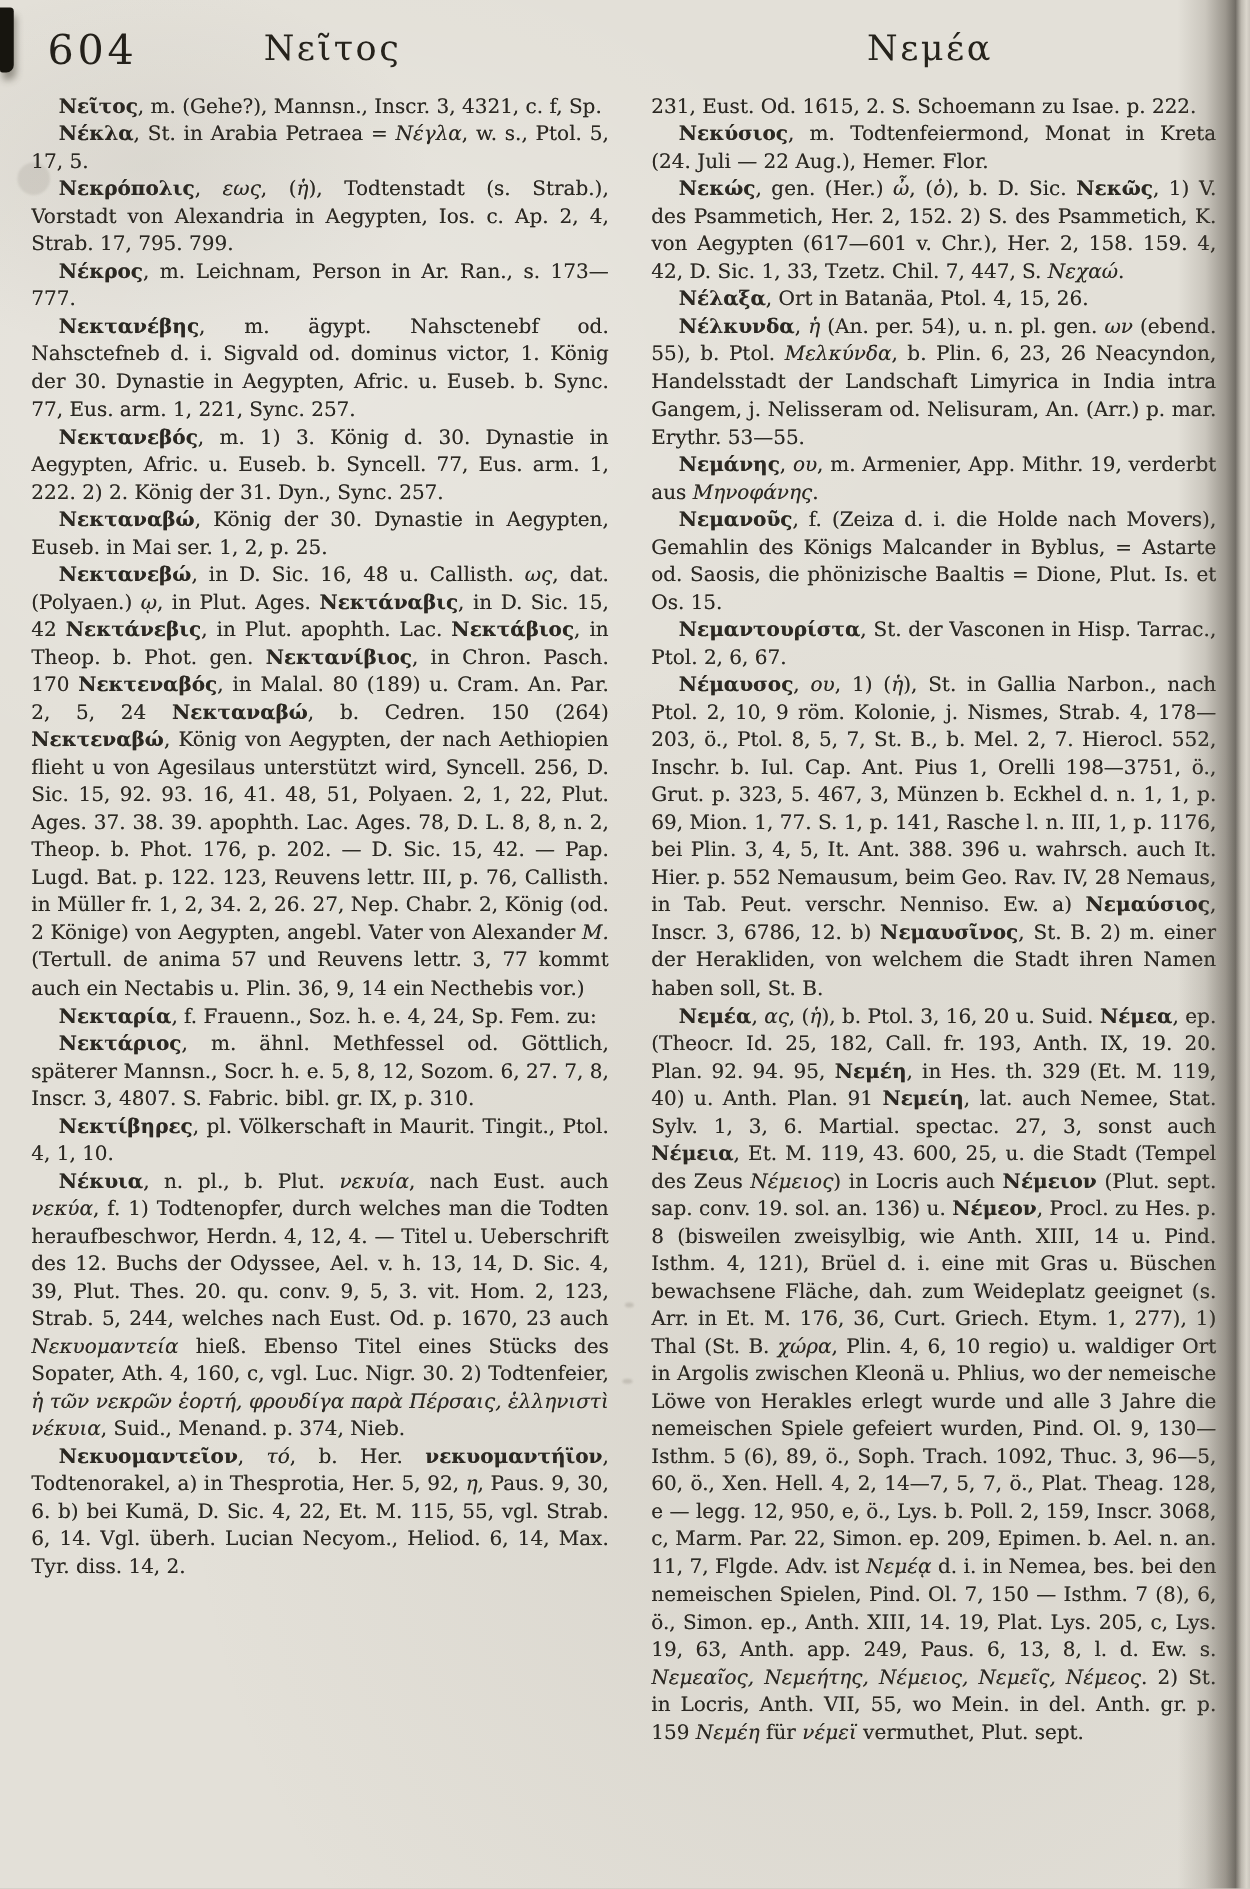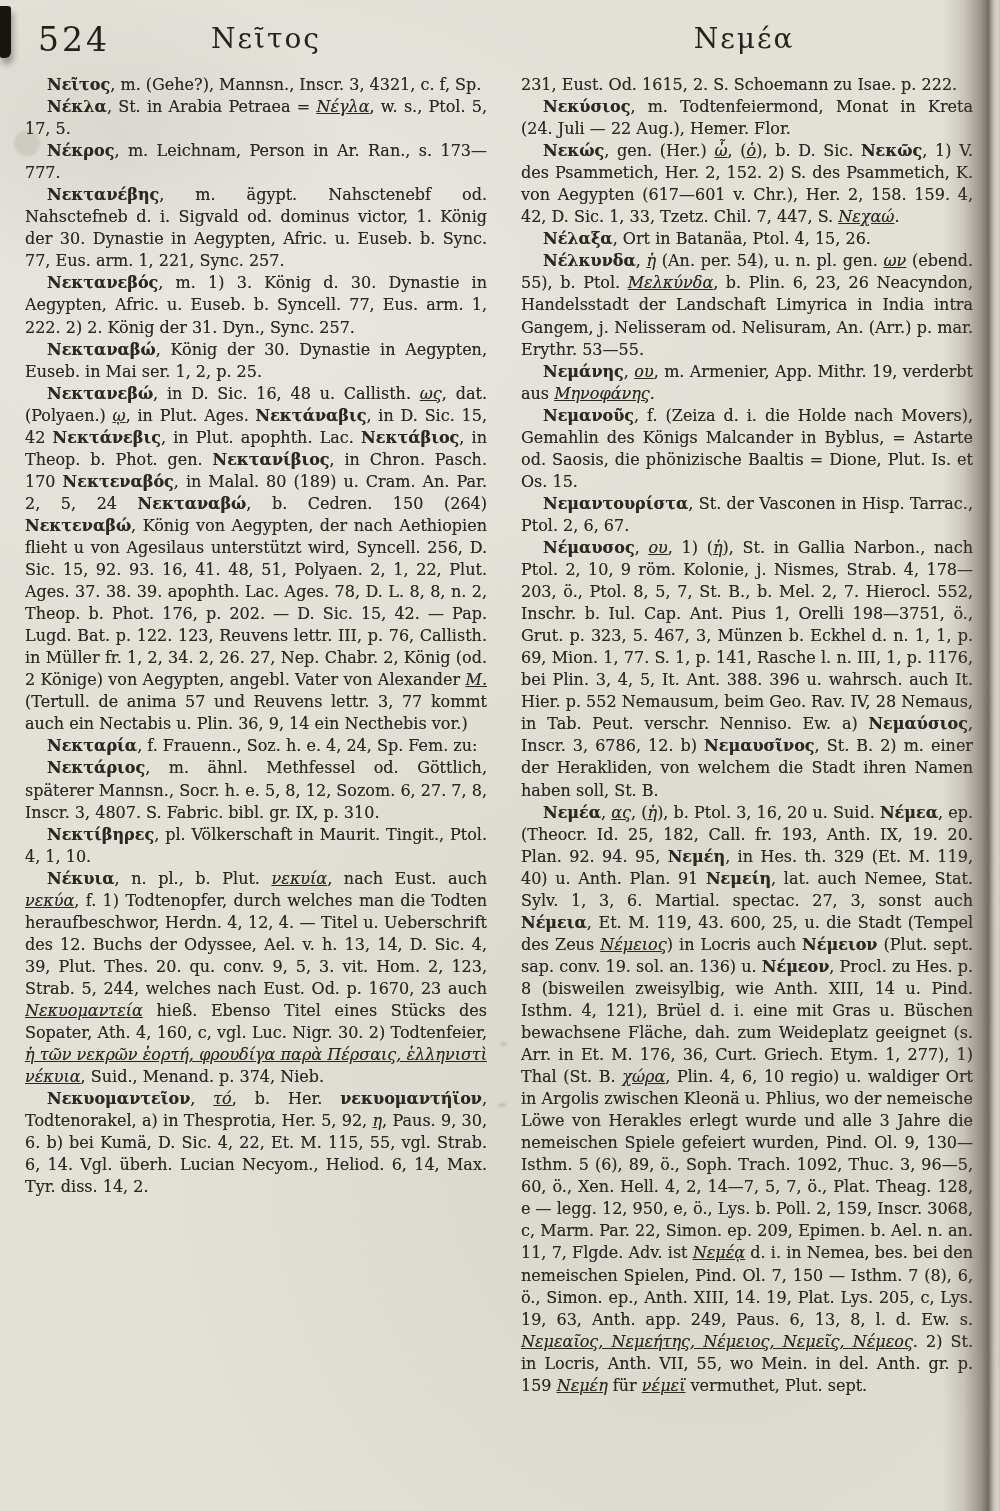--- a/index.html
+++ b/index.html
@@ -58,43 +58,44 @@
     position:absolute;top:0;height:1437px;overflow:hidden;
     font-size:16px;line-height:22.05px;text-align:justify;
     color:#2b2822;
     text-shadow:0 0 0.5px rgba(43,40,34,0.55);
   }
   .col.left{left:25px;width:462px;}
   .col.right{left:521px;width:452px;}
   p.entry{margin:0;text-indent:22px;}
   p.entry.no-indent{text-indent:0;}
   .seg-b{font-weight:bold;}
-  .seg-i{font-style:italic;text-decoration:underline;}
+  .seg-i{font-style:italic;}
   .seg-p{font-weight:normal;font-style:normal;}
 </style>
 </head>
 <body>
 
 <div class="page">
 
   <div class="corner-mark"></div>
   <div class="smudge s1"></div>
   <div class="smudge s2"></div>
   <div class="smudge s3"></div>
 
   <header>
-    <span class="pageno">524</span>
+    <span class="pageno">604</span>
     <span class="colhead left">Νεῖτος</span>
     <span class="colhead right">Νεμέα</span>
   </header>
 
   <div class="columns">
     <div class="col left" id="col-left">
         <p class="entry"><span class="seg-b">Νεῖτος</span><span class="seg-p">, m. (Gehe?), Mannsn., Inscr. 3, 4321, c. f, Sp.</span></p>
         <p class="entry"><span class="seg-b">Νέκλα</span><span class="seg-p">, St. in Arabia Petraea = </span><span class="seg-i">Νέγλα</span><span class="seg-p">, w. s., Ptol. 5, 17, 5.</span></p>
+        <p class="entry"><span class="seg-b">Νεκρόπολις</span><span class="seg-p">, </span><span class="seg-i">εως</span><span class="seg-p">, (</span><span class="seg-i">ἡ</span><span class="seg-p">), Todtenstadt (s. Strab.), Vorstadt von Alexandria in Aegypten, Ios. c. Ap. 2, 4, Strab. 17, 795. 799.</span></p>
         <p class="entry"><span class="seg-b">Νέκρος</span><span class="seg-p">, m. Leichnam, Person in Ar. Ran., s. 173—777.</span></p>
         <p class="entry"><span class="seg-b">Νεκτανέβης</span><span class="seg-p">, m. ägypt. Nahsctenebf od. Nahsctefneb d. i. Sigvald od. dominus victor, 1. König der 30. Dynastie in Aegypten, Afric. u. Euseb. b. Sync. 77, Eus. arm. 1, 221, Sync. 257.</span></p>
         <p class="entry"><span class="seg-b">Νεκτανεβός</span><span class="seg-p">, m. 1) 3. König d. 30. Dynastie in Aegypten, Afric. u. Euseb. b. Syncell. 77, Eus. arm. 1, 222. 2) 2. König der 31. Dyn., Sync. 257.</span></p>
         <p class="entry"><span class="seg-b">Νεκταναβώ</span><span class="seg-p">, König der 30. Dynastie in Aegypten, Euseb. in Mai ser. 1, 2, p. 25.</span></p>
         <p class="entry"><span class="seg-b">Νεκτανεβώ</span><span class="seg-p">, in D. Sic. 16, 48 u. Callisth. </span><span class="seg-i">ως</span><span class="seg-p">, dat. (Polyaen.) </span><span class="seg-i">ῳ</span><span class="seg-p">, in Plut. Ages. </span><span class="seg-b">Νεκτάναβις</span><span class="seg-p">, in D. Sic. 15, 42 </span><span class="seg-b">Νεκτάνεβις</span><span class="seg-p">, in Plut. apophth. Lac. </span><span class="seg-b">Νεκτάβιος</span><span class="seg-p">, in Theop. b. Phot. gen. </span><span class="seg-b">Νεκτανίβιος</span><span class="seg-p">, in Chron. Pasch. 170 </span><span class="seg-b">Νεκτεναβός</span><span class="seg-p">, in Malal. 80 (189) u. Cram. An. Par. 2, 5, 24 </span><span class="seg-b">Νεκταναβώ</span><span class="seg-p">, b. Cedren. 150 (264) </span><span class="seg-b">Νεκτεναβώ</span><span class="seg-p">, König von Aegypten, der nach Aethiopien flieht u von Agesilaus unterstützt wird, Syncell. 256, D. Sic. 15, 92. 93. 16, 41. 48, 51, Polyaen. 2, 1, 22, Plut. Ages. 37. 38. 39. apophth. Lac. Ages. 78, D. L. 8, 8, n. 2, Theop. b. Phot. 176, p. 202. — D. Sic. 15, 42. — Pap. Lugd. Bat. p. 122. 123, Reuvens lettr. III, p. 76, Callisth. in Müller fr. 1, 2, 34. 2, 26. 27, Nep. Chabr. 2, König (od. 2 Könige) von Aegypten, angebl. Vater von Alexander </span><span class="seg-i">M.</span><span class="seg-p"> (Tertull. de anima 57 und Reuvens lettr. 3, 77 kommt auch ein Nectabis u. Plin. 36, 9, 14 ein Necthebis vor.)</span></p>
         <p class="entry"><span class="seg-b">Νεκταρία</span><span class="seg-p">, f. Frauenn., Soz. h. e. 4, 24, Sp. Fem. zu:</span></p>
         <p class="entry"><span class="seg-b">Νεκτάριος</span><span class="seg-p">, m. ähnl. Methfessel od. Göttlich, späterer Mannsn., Socr. h. e. 5, 8, 12, Sozom. 6, 27. 7, 8, Inscr. 3, 4807. S. Fabric. bibl. gr. IX, p. 310.</span></p>
         <p class="entry"><span class="seg-b">Νεκτίβηρες</span><span class="seg-p">, pl. Völkerschaft in Maurit. Tingit., Ptol. 4, 1, 10.</span></p>
         <p class="entry"><span class="seg-b">Νέκυια</span><span class="seg-p">, n. pl., b. Plut. </span><span class="seg-i">νεκυία</span><span class="seg-p">, nach Eust. auch </span><span class="seg-i">νεκύα</span><span class="seg-p">, f. 1) Todtenopfer, durch welches man die Todten heraufbeschwor, Herdn. 4, 12, 4. — Titel u. Ueberschrift des 12. Buchs der Odyssee, Ael. v. h. 13, 14, D. Sic. 4, 39, Plut. Thes. 20. qu. conv. 9, 5, 3. vit. Hom. 2, 123, Strab. 5, 244, welches nach Eust. Od. p. 1670, 23 auch </span><span class="seg-i">Νεκυομαντεία</span><span class="seg-p"> hieß. Ebenso Titel eines Stücks des Sopater, Ath. 4, 160, c, vgl. Luc. Nigr. 30. 2) Todtenfeier, </span><span class="seg-i">ἡ τῶν νεκρῶν ἑορτή, φρουδίγα παρὰ Πέρσαις, ἑλληνιστὶ νέκυια</span><span class="seg-p">, Suid., Menand. p. 374, Nieb.</span></p>
         <p class="entry"><span class="seg-b">Νεκυομαντεῖον</span><span class="seg-p">, </span><span class="seg-i">τό</span><span class="seg-p">, b. Her. </span><span class="seg-b">νεκυομαντήϊον</span><span class="seg-p">, Todtenorakel, a) in Thesprotia, Her. 5, 92, </span><span class="seg-i">η</span><span class="seg-p">, Paus. 9, 30, 6. b) bei Kumä, D. Sic. 4, 22, Et. M. 115, 55, vgl. Strab. 6, 14. Vgl. überh. Lucian Necyom., Heliod. 6, 14, Max. Tyr. diss. 14, 2.</span></p>

